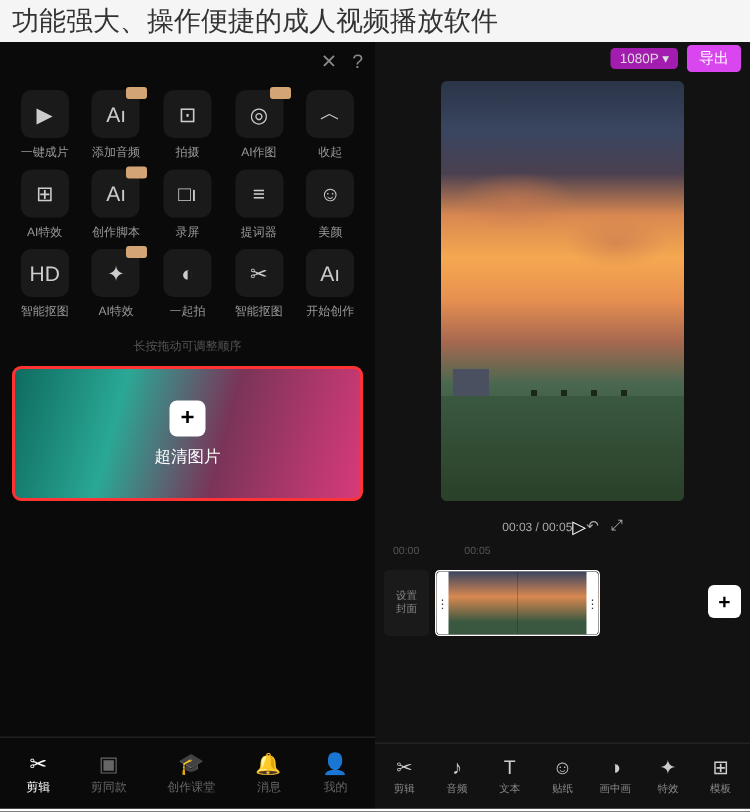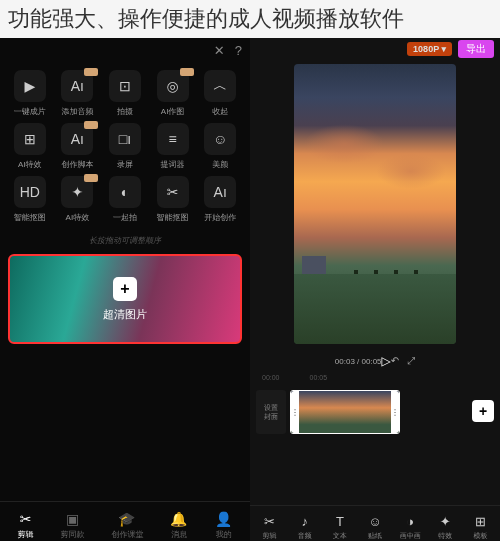--- a/index.html
+++ b/index.html
@@ -1,45 +1,45 @@
 <!DOCTYPE html>
 <html><head>
 <meta charset="utf-8">
 <style>
   * { margin: 0; padding: 0; box-sizing: border-box; }
   body { width: 500px; height: 541px; background: #fff; font-family: -apple-system, "PingFang SC", sans-serif; overflow: hidden; }
-  .header { height: 38px; background: #f5f5f5; display: flex; align-items: center; padding: 0 8px; font-size: 22px; font-weight: 500; color: #333; }
+  .header { height: 28px; background: #f5f5f5; display: flex; align-items: center; padding: 0 8px; font-size: 18px; font-weight: 500; color: #333; }
   .main { display: flex; height: 511px; background: #000; }
   .left { width: 250px; background: #0a0a0a; display: flex; flex-direction: column; }
   .right { width: 250px; background: #121212; display: flex; flex-direction: column; position: relative; }
 
   .titlebar { height: 24px; display: flex; align-items: center; justify-content: flex-end; gap: 10px; padding: 4px 8px; }
   .tb-icon { color: #888; font-size: 13px; }
 
   .tool-grid { padding: 8px 6px 4px 6px; }
   .tool-row { display: flex; justify-content: space-around; margin-bottom: 6px; }
   .tool { width: 42px; display: flex; flex-direction: column; align-items: center; gap: 4px; position: relative; }
   .tool-icon { width: 32px; height: 32px; border-radius: 7px; background: #1a1a1a; display: flex; align-items: center; justify-content: center; color: #ccc; font-size: 14px; }
   .tool-label { font-size: 8px; color: #999; white-space: nowrap; }
   .badge { position: absolute; top: -2px; right: 0px; width: 14px; height: 8px; background: #d4a574; border-radius: 2px; }
-  .hint-text { font-size: 8px; color: #555; text-align: center; margin: 2px 0 4px 0; font-style: italic; }
+  .hint-text { font-size: 8px; color: #555; text-align: center; margin: 2px 0 4px 0; }
 
   .create-card { margin: 4px 8px; height: 90px; border: 2px solid #ff3333; border-radius: 6px; background: linear-gradient(105deg, #0e6b5f 0%, #2aa896 30%, #7a3458 60%, #d83a7a 100%); display: flex; flex-direction: column; align-items: center; justify-content: center; gap: 6px; }
   .plus-box { width: 24px; height: 24px; background: #fff; border-radius: 5px; display: flex; align-items: center; justify-content: center; color: #000; font-size: 16px; font-weight: bold; }
   .create-lbl { color: #fff; font-size: 11px; }
 
   .left-spacer { flex: 1; }
 
   .bottom-nav { height: 48px; border-top: 1px solid #222; display: flex; align-items: center; justify-content: space-around; padding: 0 4px; }
   .nav-item { display: flex; flex-direction: column; align-items: center; gap: 2px; font-size: 8px; color: #666; }
   .nav-item.active { color: #fff; }
   .nav-icon { font-size: 14px; }
 
   .r-top { height: 22px; display: flex; align-items: center; justify-content: flex-end; gap: 6px; padding: 2px 6px; }
-  .res { background: #c2410c; color: #ddd; font-size: 9px; padding: 2px 6px; border-radius: 3px; font-weight: bold; }
+  .res { background: #a21caf; color: #ddd; font-size: 9px; padding: 2px 6px; border-radius: 3px; }
   .export-btn { background: #d946ef; color: #fff; font-size: 10px; padding: 2px 8px; border-radius: 3px; }
 
   .preview { margin: 4px 44px 4px 44px; height: 280px; border-radius: 4px; overflow: hidden; position: relative; background: linear-gradient(to bottom, #2a3548 0%, #3a4560 12%, #4a4050 22%, #d88850 32%, #f5a850 42%, #e89050 52%, #a86850 62%, #4a6850 72%, #3a5840 82%, #2a4830 100%); }
   .cloud { position: absolute; background: radial-gradient(ellipse, rgba(200,120,80,0.6), transparent 70%); }
   .c1 { top: 60px; left: 10px; width: 80px; height: 40px; }
   .c2 { top: 90px; right: 10px; width: 70px; height: 35px; }
   .ground { position: absolute; bottom: 0; left: 0; right: 0; height: 70px; background: linear-gradient(to bottom, #3a5840 0%, #2a4028 100%); }
   .tree { position: absolute; bottom: 60px; width: 4px; height: 14px; background: #1a2818; }
   .building { position: absolute; bottom: 62px; left: 8px; width: 24px; height: 26px; background: #4a5060; }
 

